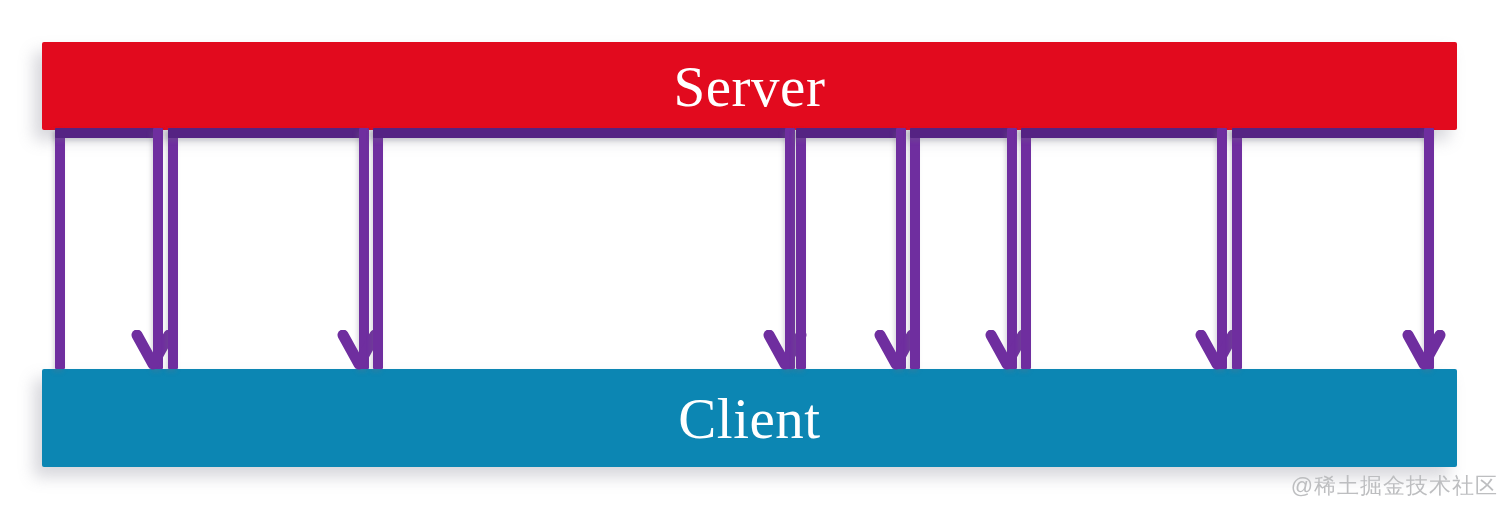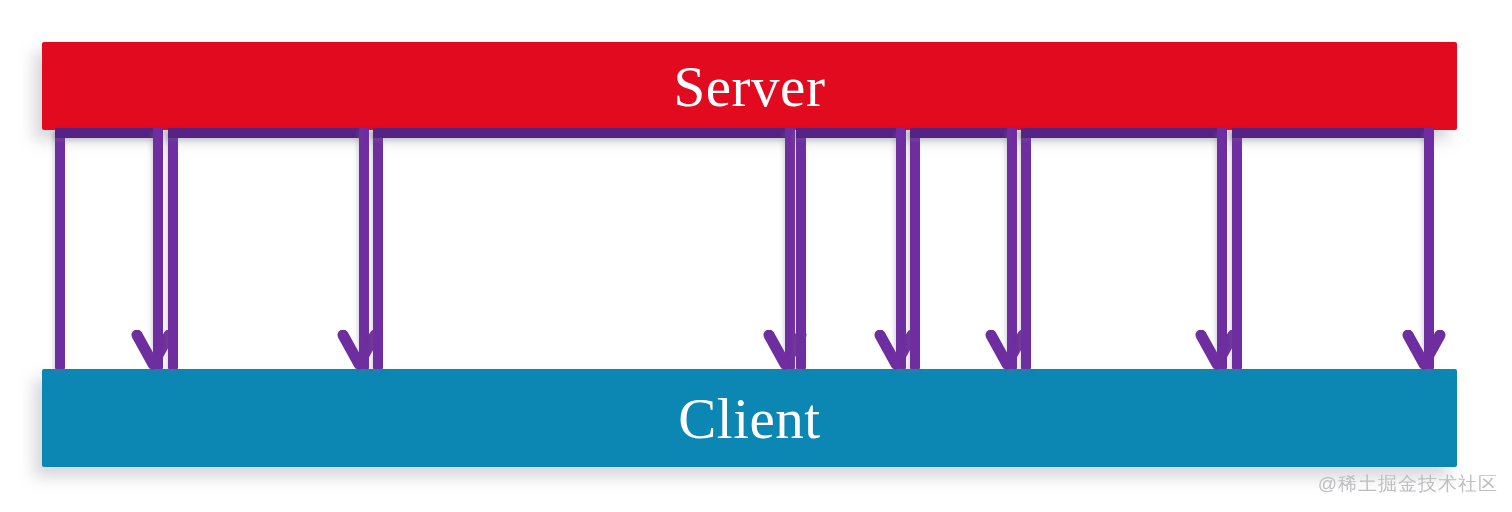--- a/index.html
+++ b/index.html
@@ -45,21 +45,21 @@
     stroke: var(--connector-color);
     stroke-width: 11;
     stroke-linecap: round;
     stroke-linejoin: round;
   }
   .watermark {
     position: absolute;
     right: 14px;
     top: 471px;
     font-family: "Liberation Sans", "DejaVu Sans", sans-serif;
-    font-size: 19px;
+    font-size: 22px;
     letter-spacing: 1px;
     color: var(--watermark-color);
     user-select: none;
     z-index: 4;
   }
 </style>
 </head>
 <body>
 
 <div class="stage">

